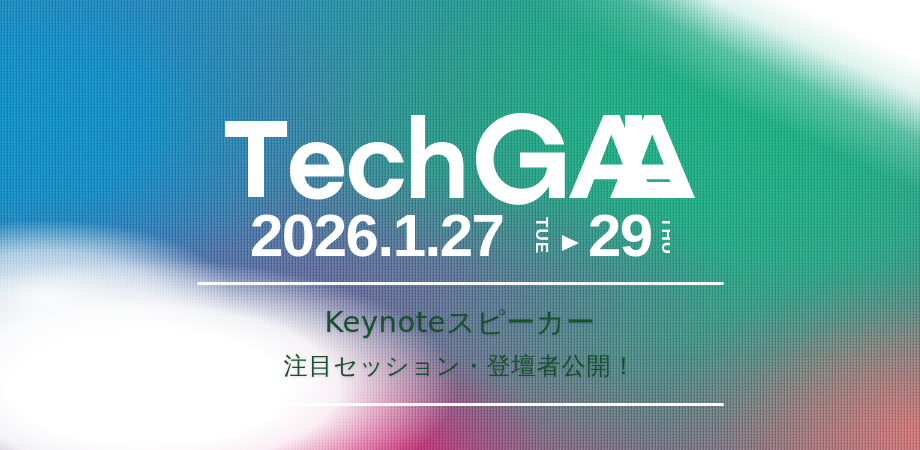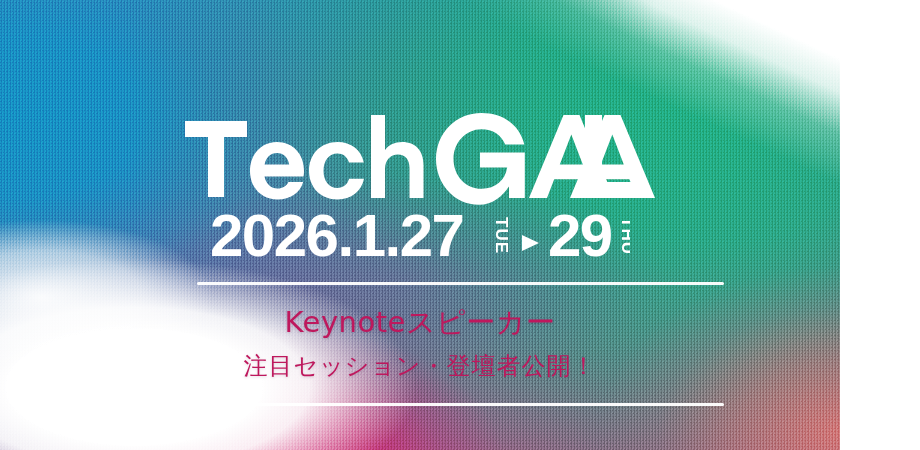--- a/index.html
+++ b/index.html
@@ -8,21 +8,21 @@
     padding: 0;
     background: #ffffff;
   }
   body {
     font-family: "Liberation Sans", "DejaVu Sans", sans-serif;
   }
 
   
   .banner {
     position: relative;
-    width: 840px;
+    width: 920px;
     height: 450px;
     overflow: hidden;
     background: #ffffff;
     isolation: isolate;
   }
 
   
   .bg-layer {
     position: absolute;
     inset: 0;
@@ -192,21 +192,21 @@
   .rule-top    { top: 282px; }
   .rule-bottom { top: 403px; }
 
   
   .taglines {
     position: absolute;
     top: 300px;
     left: 0;
     right: 0;
     text-align: center;
-    color: #be185d;
+    color: #14532d;
   }
   .tagline {
     font-family: "DejaVu Sans", "Liberation Sans", sans-serif;
     font-weight: 400;
     font-size: 29px;
     line-height: 44px;
     letter-spacing: 0.5px;
     white-space: nowrap;
     text-shadow: 0 1px 3px rgba(90,30,70,0.18);
   }

